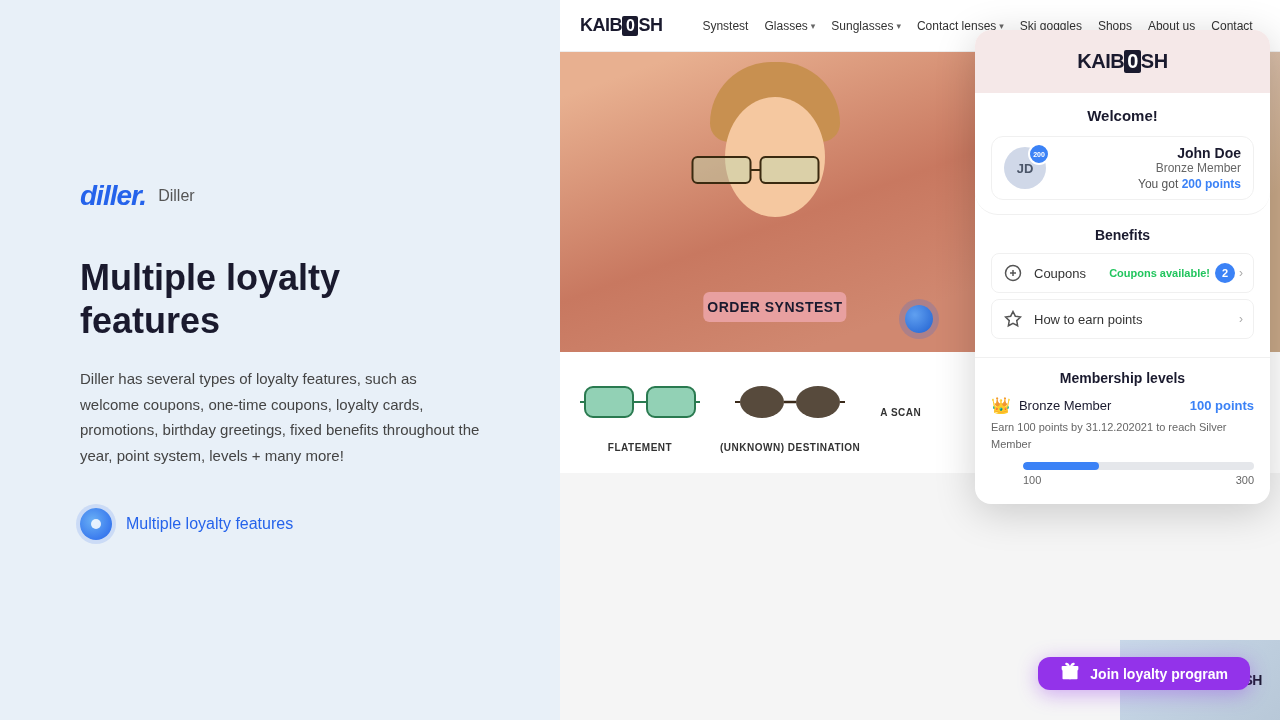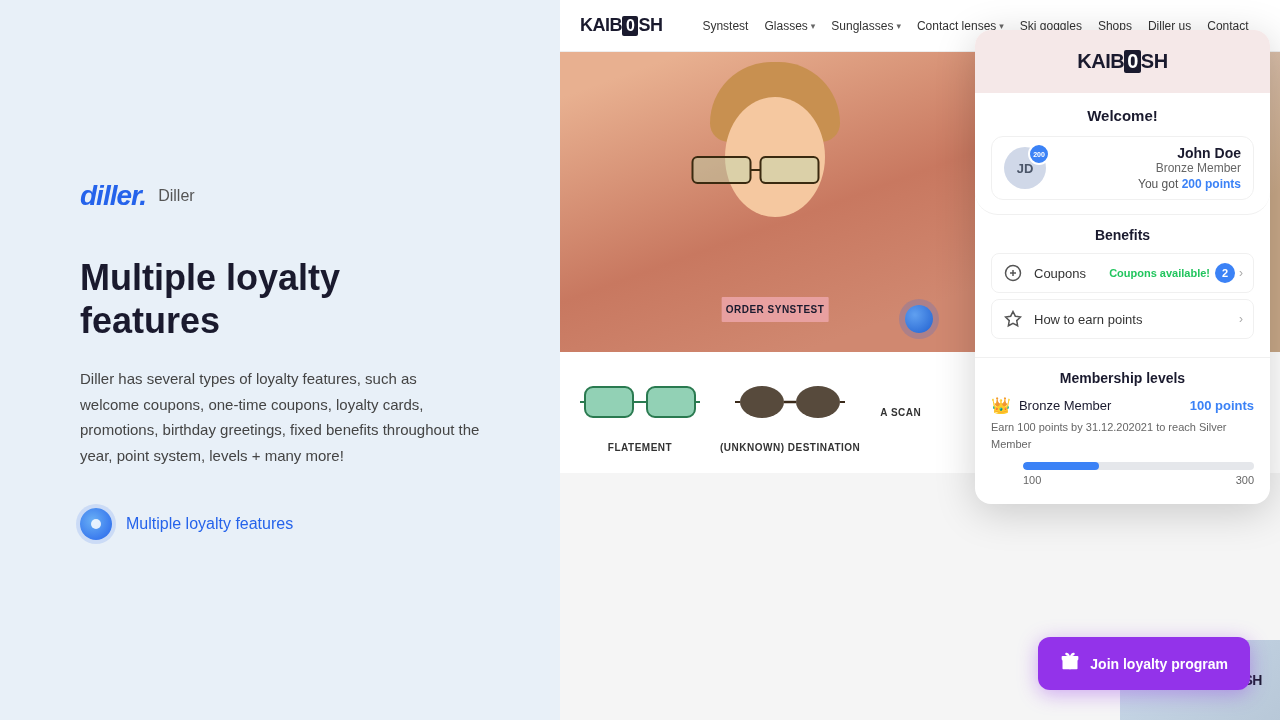--- a/index.html
+++ b/index.html
@@ -191,24 +191,24 @@
     }
 
     .order-btn {
       position: absolute;
       bottom: 30px;
       left: 50%;
       transform: translateX(-50%);
       background: #e8a0a0;
       color: #1a1a2e;
       padding: 7px 4px;
-      font-size: 10px;
+      font-size: 14px;
       font-weight: 700;
       letter-spacing: 0.5px;
-      border-radius: 1px;
+      border-radius: 6px;
       white-space: nowrap;
     }
 
     .hero-right {
       width: 290px;
       background: linear-gradient(135deg, #e8d8c8 0%, #d4b8a8 50%);
       position: relative;
       overflow: hidden;
     }
 
@@ -526,21 +526,21 @@
       color: #666;
     }
 
     
     .join-loyalty-btn {
       position: absolute;
       bottom: 30px;
       right: 30px;
       background: #9333ea;
       color: white;
-      padding: 14px 22px;
+      padding: 4px 22px;
       border-radius: 12px;
       display: flex;
       align-items: center;
       gap: 10px;
       font-size: 14px;
       font-weight: 600;
       cursor: pointer;
       z-index: 30;
       box-shadow: 0 4px 20px rgba(147,51,234,0.4);
       border: none;
@@ -608,21 +608,21 @@
       <div class="nav-logo">
         KAIB<span>0</span>SH
       </div>
       <div class="nav-items">
         <span class="nav-item">Synstest</span>
         <span class="nav-item">Glasses <span class="chevron">▾</span></span>
         <span class="nav-item">Sunglasses <span class="chevron">▾</span></span>
         <span class="nav-item">Contact lenses <span class="chevron">▾</span></span>
         <span class="nav-item">Ski goggles</span>
         <span class="nav-item">Shops</span>
-        <span class="nav-item">Diller us</span>
+        <span class="nav-item">About us</span>
         <span class="nav-item">Contact</span>
       </div>
     </div>
 
     <div class="hero-area">
       <div class="hero-left">
         <div class="woman-silhouette">
 
           <div style="position:absolute;top:0;left:0;right:0;bottom:0;background:linear-gradient(160deg,#e8b090 10%,#c87860 55%,#d08870 85%);"></div>
 

